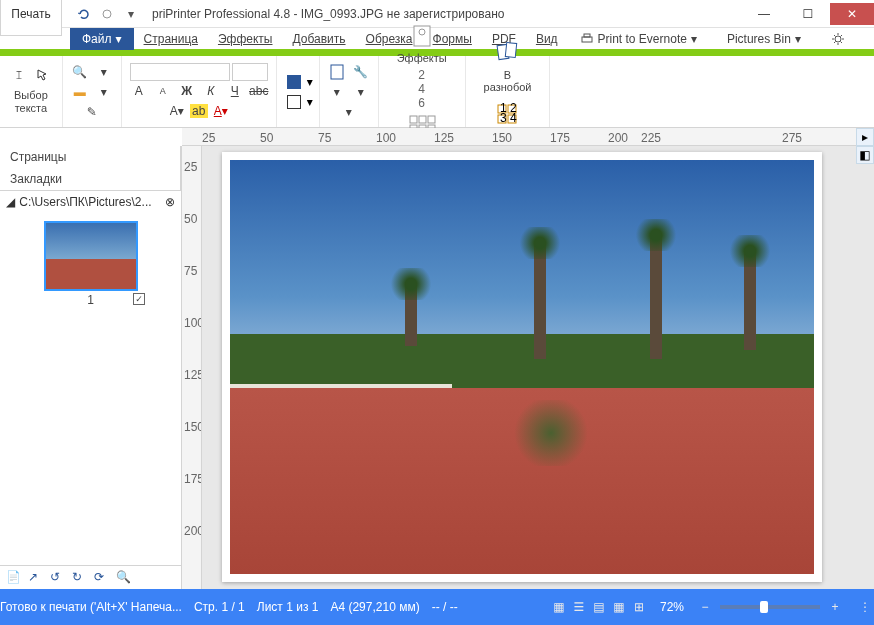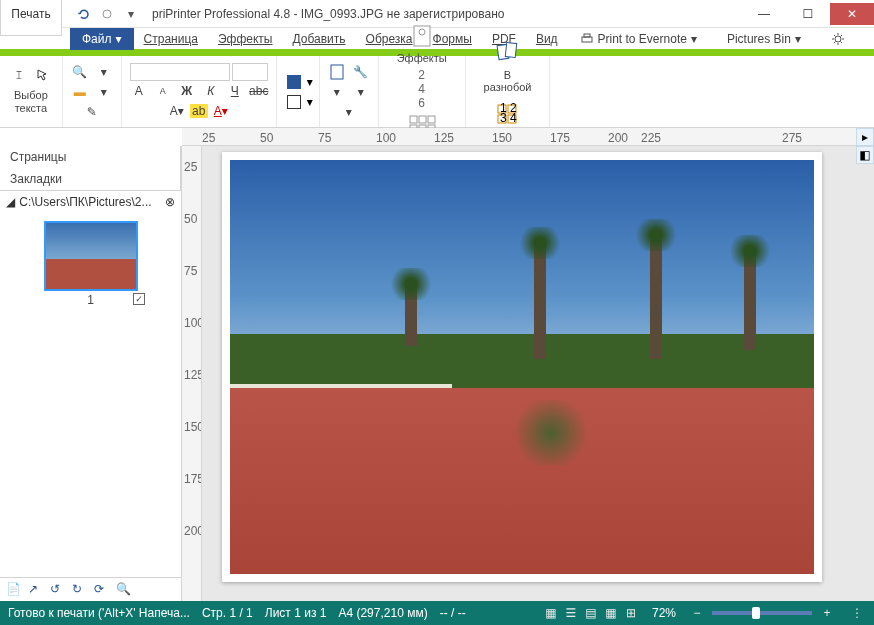--- a/index.html
+++ b/index.html
@@ -45,21 +45,21 @@
 .canvas { flex:1; background:#e8e8e8; position:relative; overflow:hidden; }
 .page { position:absolute; left:20px; top:6px; width:600px; height:430px; background:#fff; box-shadow:0 1px 4px rgba(0,0,0,0.3); }
 .photo { position:absolute; left:8px; top:8px; right:8px; bottom:8px; }
 .sky { position:absolute; top:0; left:0; right:0; height:55%; background:linear-gradient(#2a5fa8,#5a92c8 60%,#a8c4e0); }
 .ground { position:absolute; bottom:0; left:0; right:0; height:45%; background:linear-gradient(#b85548,#a84538); }
 .hedge { position:absolute; top:42%; left:0; right:0; height:14%; background:#3a6028; }
 .wall { position:absolute; top:54%; left:0; width:38%; height:8%; background:#e8e4d8; }
 .palm { position:absolute; width:12px; background:#5a4a3a; }
 .palm::before { content:""; position:absolute; top:-16px; left:-18px; width:48px; height:32px; background:radial-gradient(circle,#2a5020 20%,transparent 70%); }
 .corner-btn { position:absolute; right:0; width:18px; height:18px; background:#eaf2fb; border:1px solid #c8dae8; display:flex; align-items:center; justify-content:center; cursor:pointer; }
-.statusbar { height:24px; background:#0f766e; color:#fff; display:flex; align-items:center; padding:0 8px; gap:12px; font-size:11px; }
+.statusbar { height:36px; background:#3b82f6; color:#fff; display:flex; align-items:center; padding:0 0; gap:12px; font-size:11px; }
 .status-item { white-space:nowrap; }
 .status-spacer { flex:1; }
 .view-btns { display:flex; gap:2px; }
 .vb { width:18px; height:16px; cursor:pointer; display:flex; align-items:center; justify-content:center; color:#e8e8e8; }
 .zoom { display:flex; align-items:center; gap:6px; }
 .zoom-track { width:100px; height:4px; background:#5a7db8; position:relative; }
 .zoom-thumb { position:absolute; left:40%; top:-4px; width:8px; height:12px; background:#fff; border-radius:2px; }
 svg { display:block; }
 </style>
 </head>

